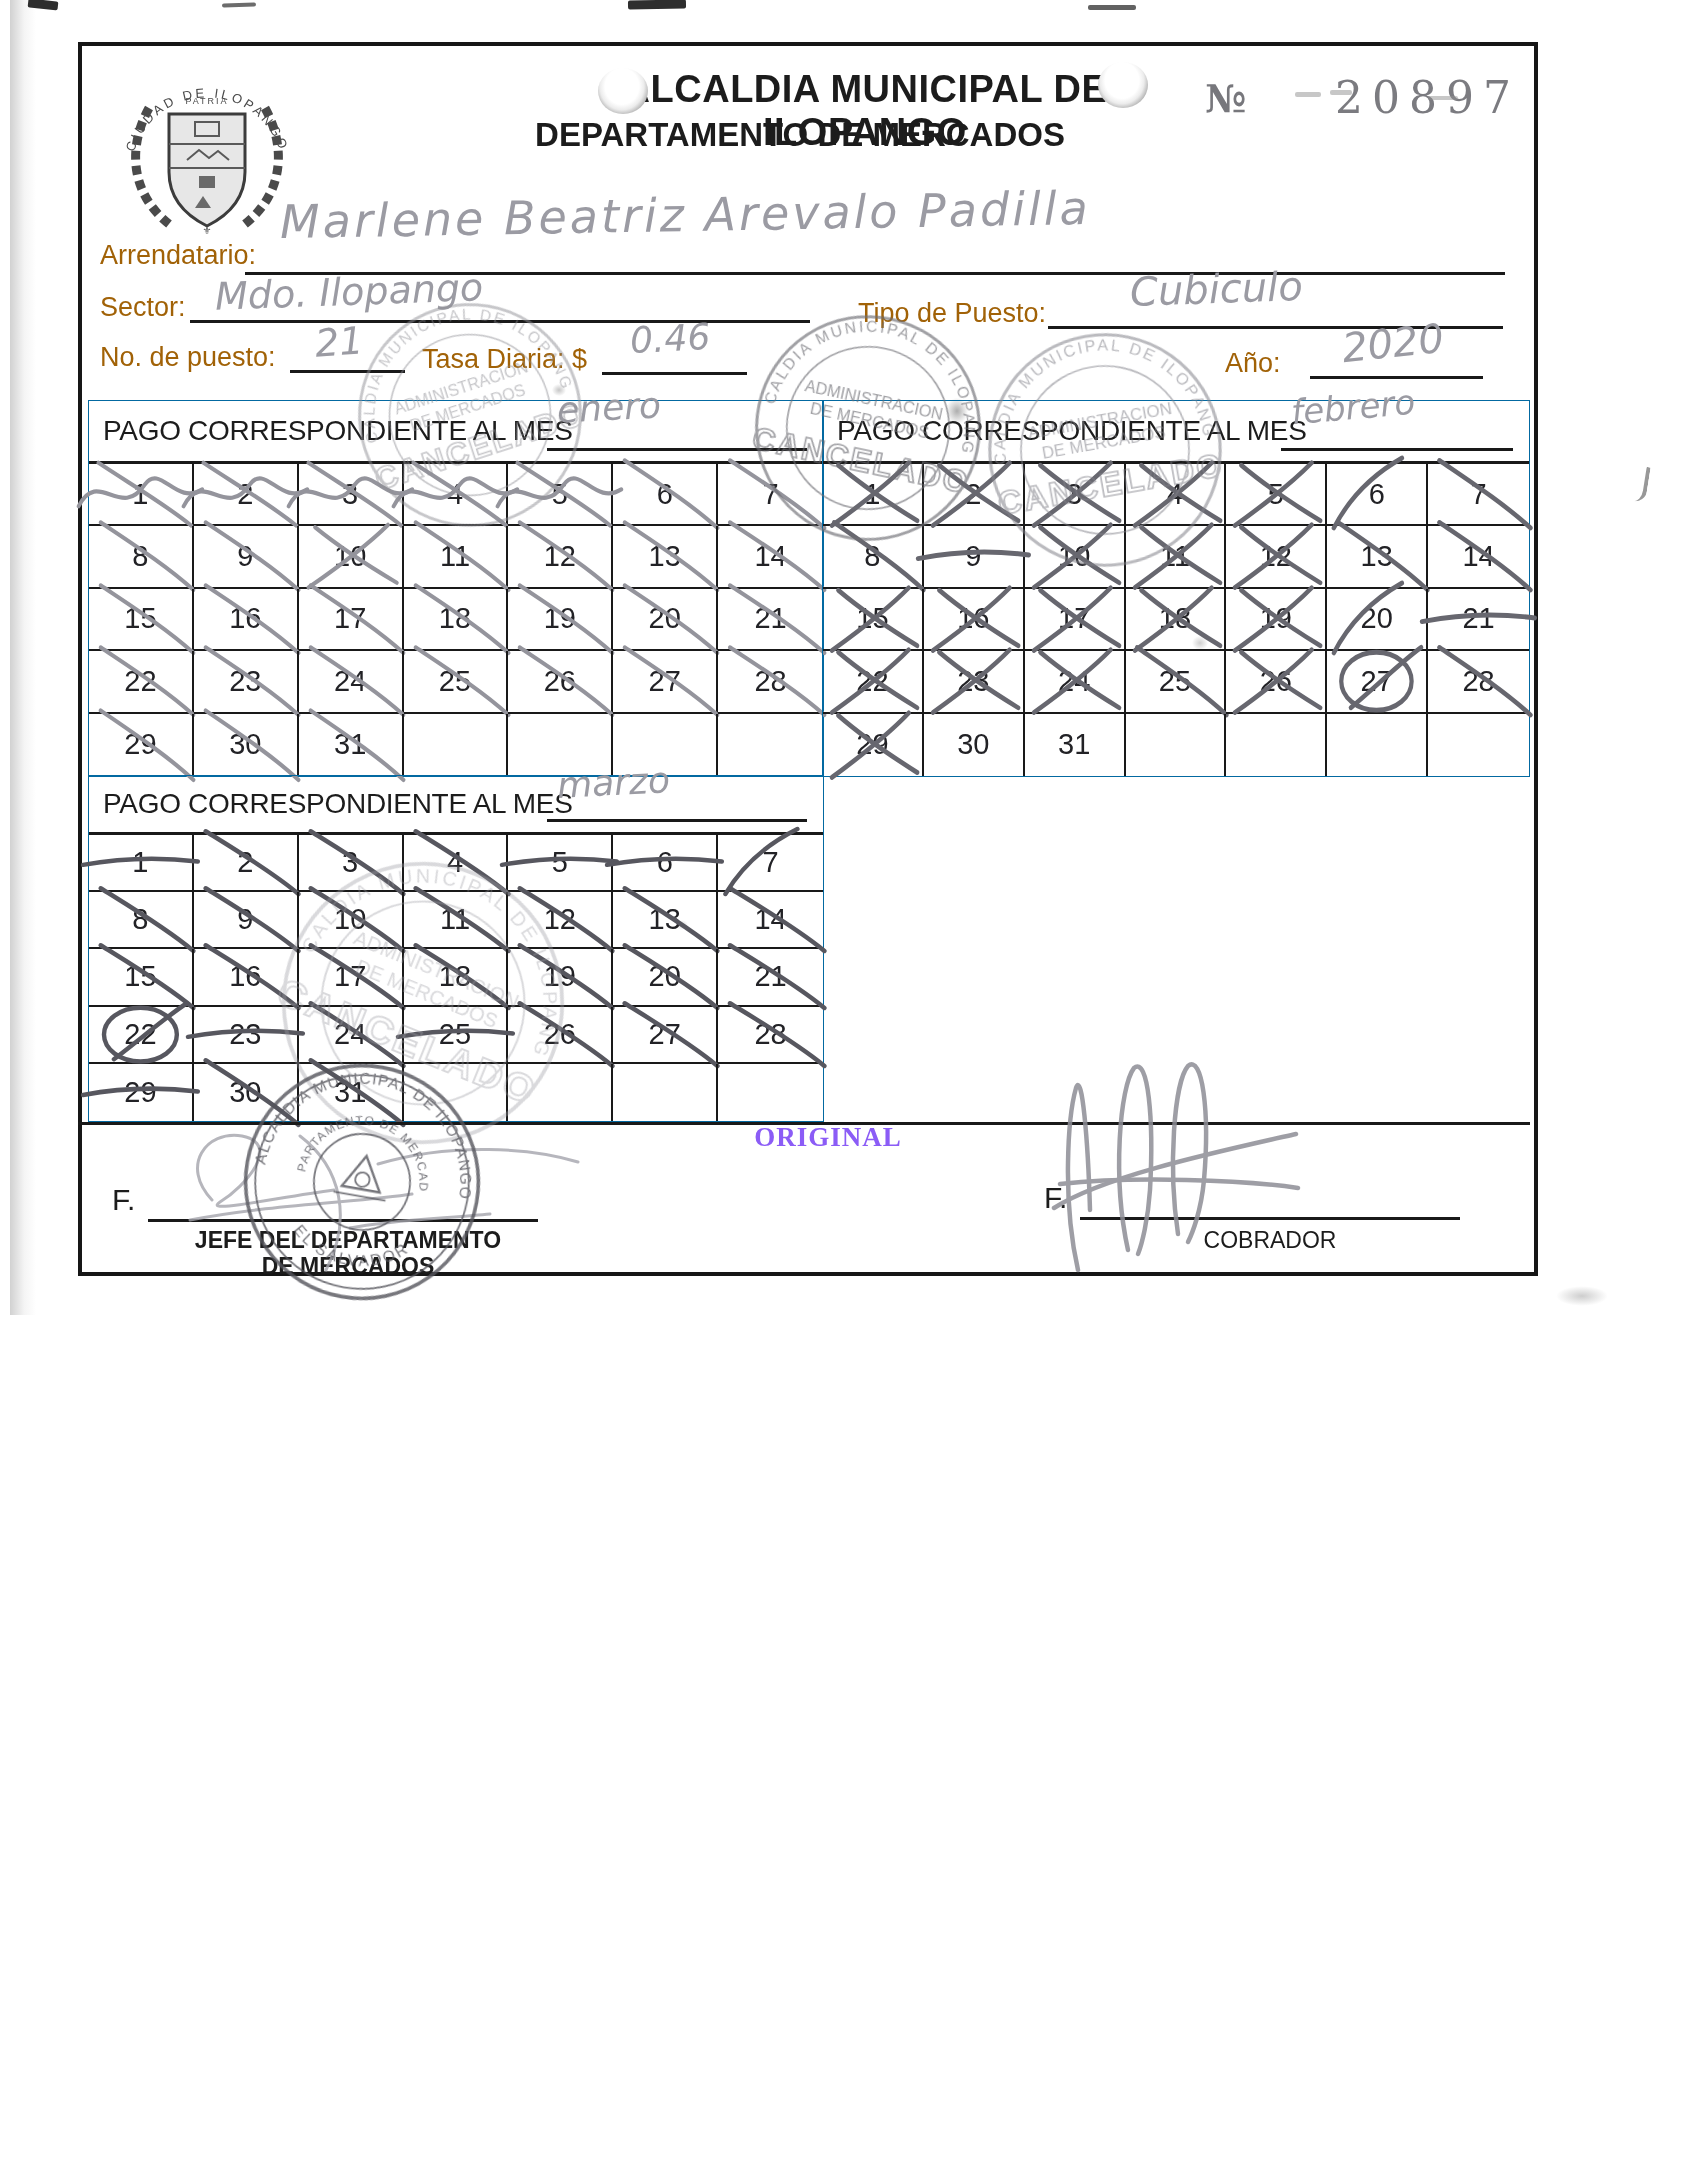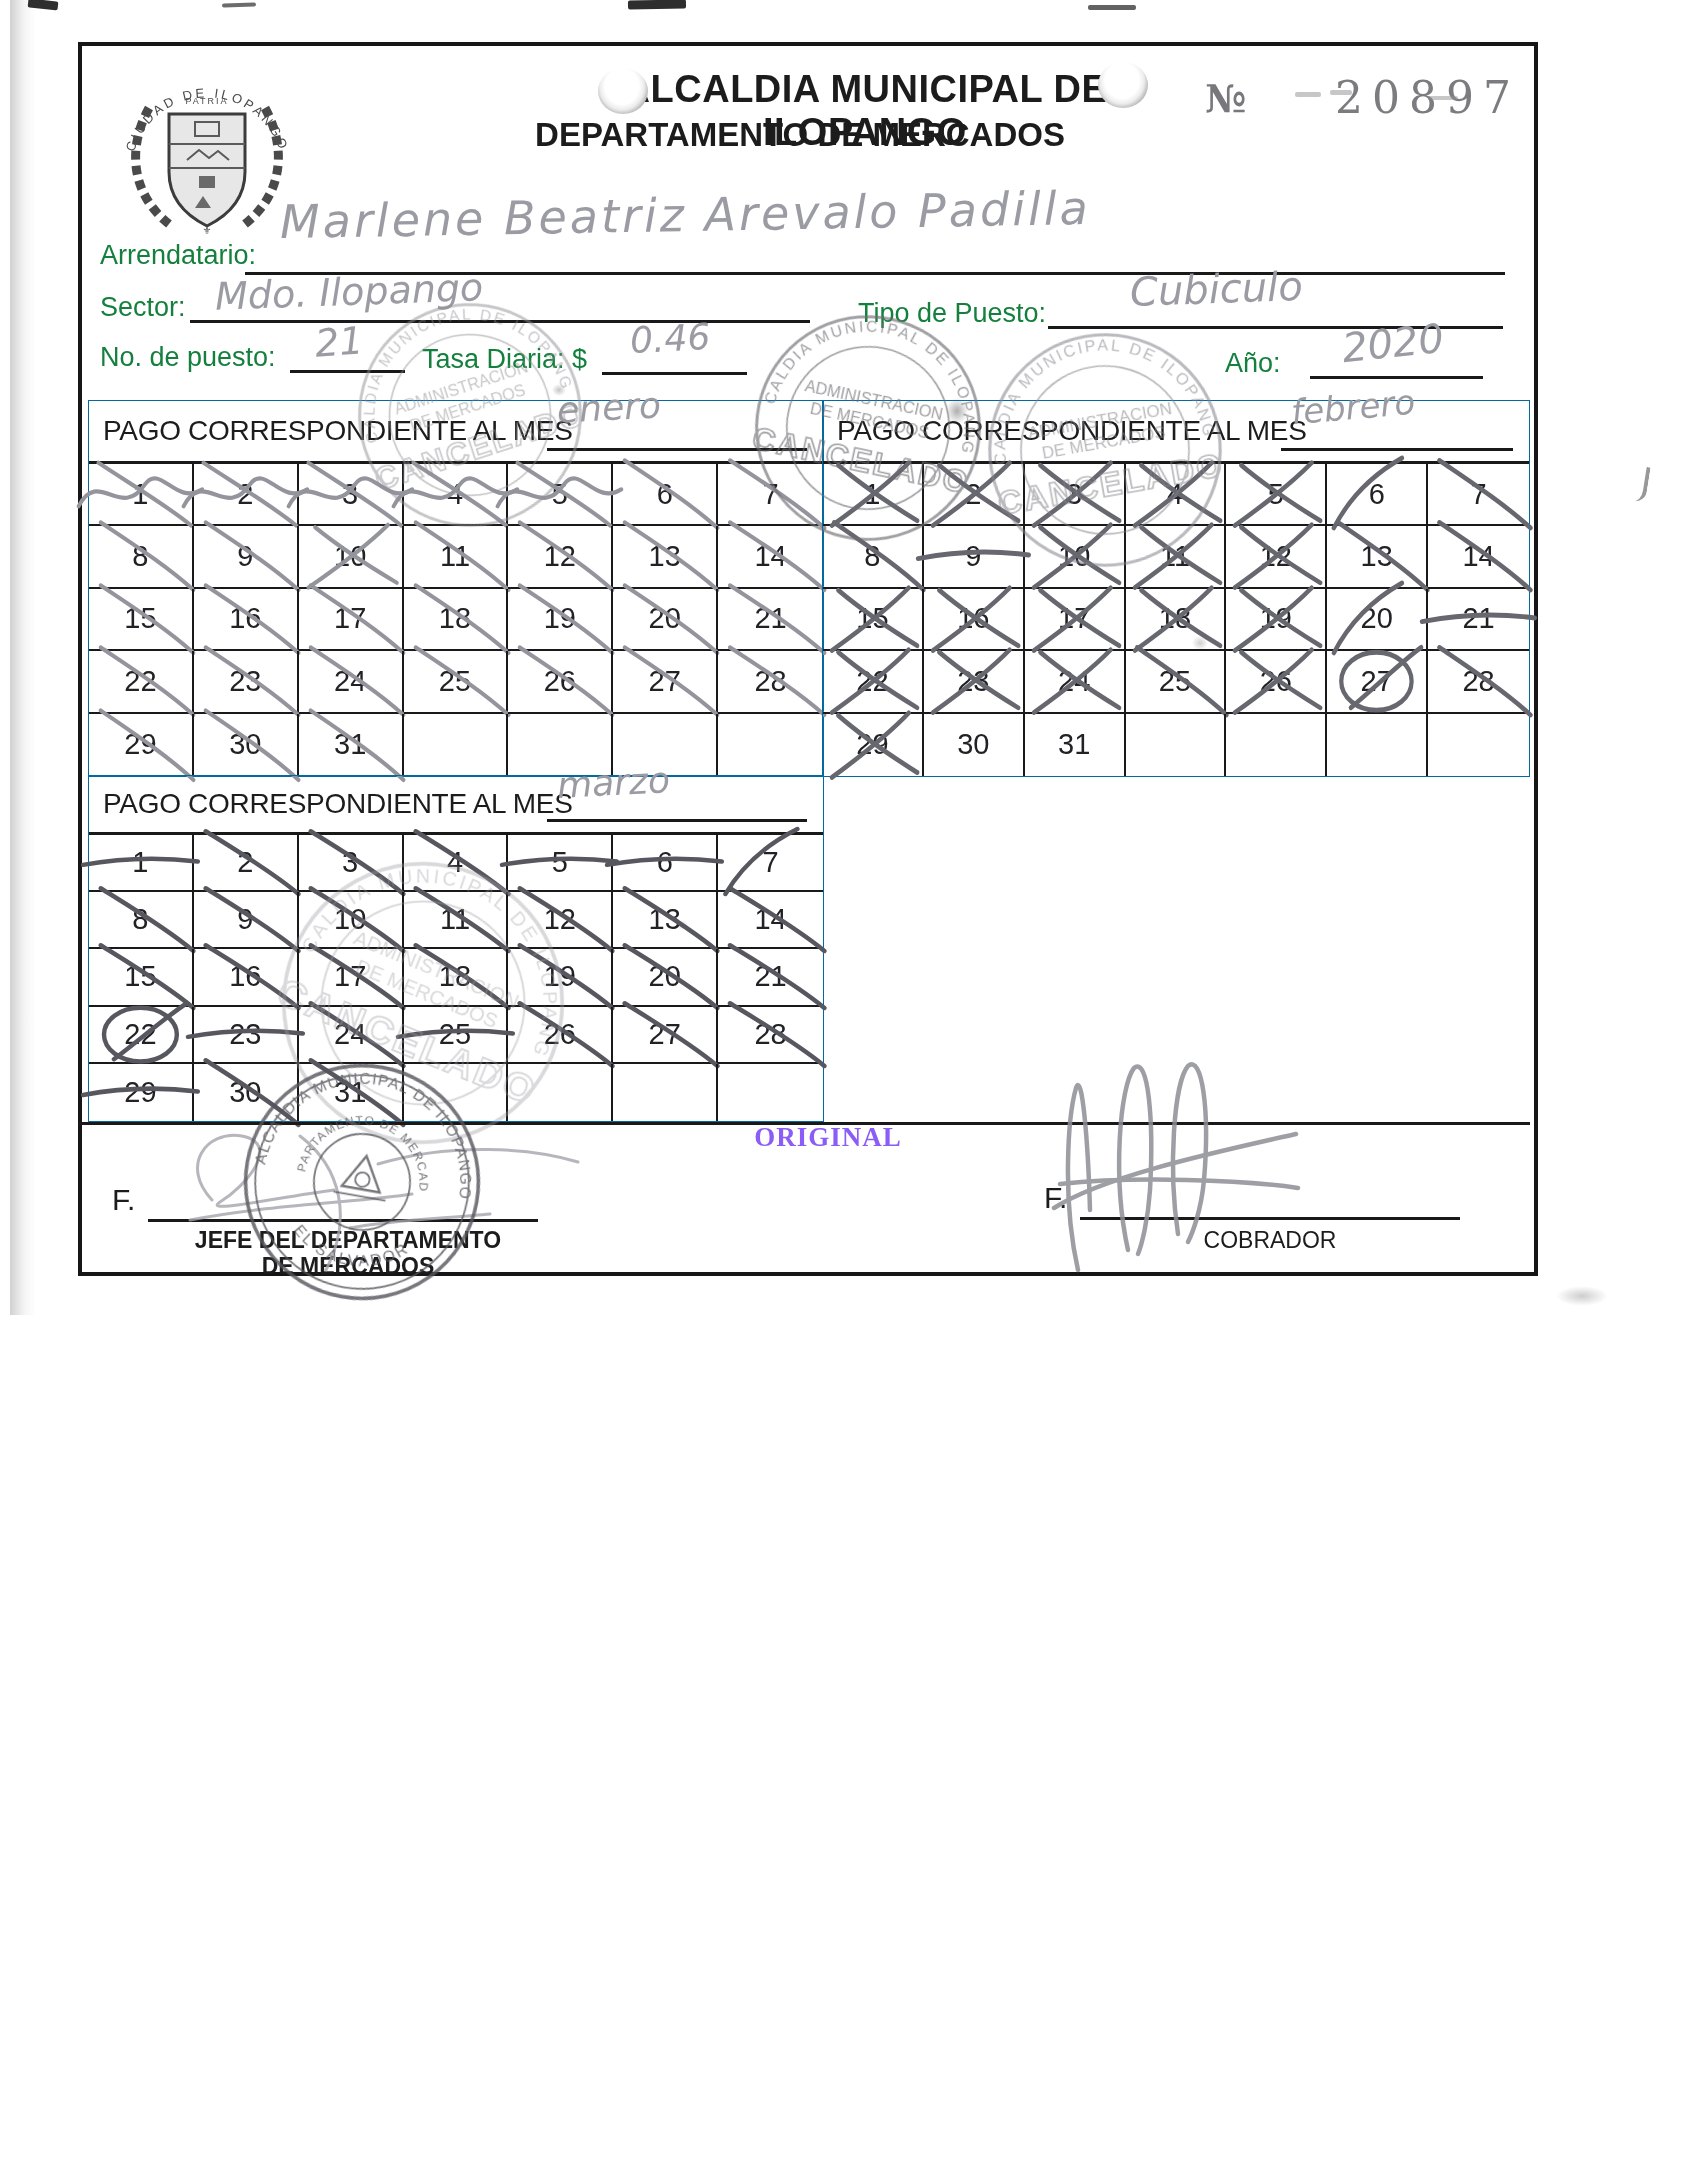--- a/index.html
+++ b/index.html
@@ -25,21 +25,21 @@
     font-size:38px;font-weight:bold;letter-spacing:.5px;}
   .subtitle{position:absolute;left:480px;top:116px;width:640px;text-align:center;
     font-size:33px;font-weight:bold;}
   .punch{position:absolute;width:50px;height:46px;border-radius:50%;
     background:radial-gradient(ellipse at 48% 40%,#ffffff 46%,#ececec 60%,#b5b5b5 74%,rgba(180,180,180,0) 80%);}
   .no-label{position:absolute;left:1205px;top:76px;font-family:"DejaVu Serif",serif;
     font-size:38px;color:#77777c;font-weight:bold;}
   .no-value{position:absolute;left:1335px;top:72px;font-family:"DejaVu Serif",serif;
     font-size:44px;color:#7b7b80;letter-spacing:9px;}
   
-  .flabel{position:absolute;font-size:27px;color:#15803d;white-space:nowrap;}
+  .flabel{position:absolute;font-size:27px;color:#a16207;white-space:nowrap;}
   .rule{position:absolute;border-bottom:3px solid #191919;}
   .hw{position:absolute;font-family:"DejaVu Sans",sans-serif;font-style:italic;
     color:#9b9ba3;white-space:nowrap;pointer-events:none;}
   .ink{color:#83838c;}
   
   .panel{position:absolute;border:1px solid #0369a1;display:flex;flex-direction:column;}
   .cal1{left:88px;top:400px;width:734px;height:375px;}
   .cal2{left:822px;top:400px;width:706px;height:375px;}
   .cal3{left:88px;top:775px;width:734px;height:345px;}
   .obs{left:822px;top:775px;width:706px;height:345px;}

